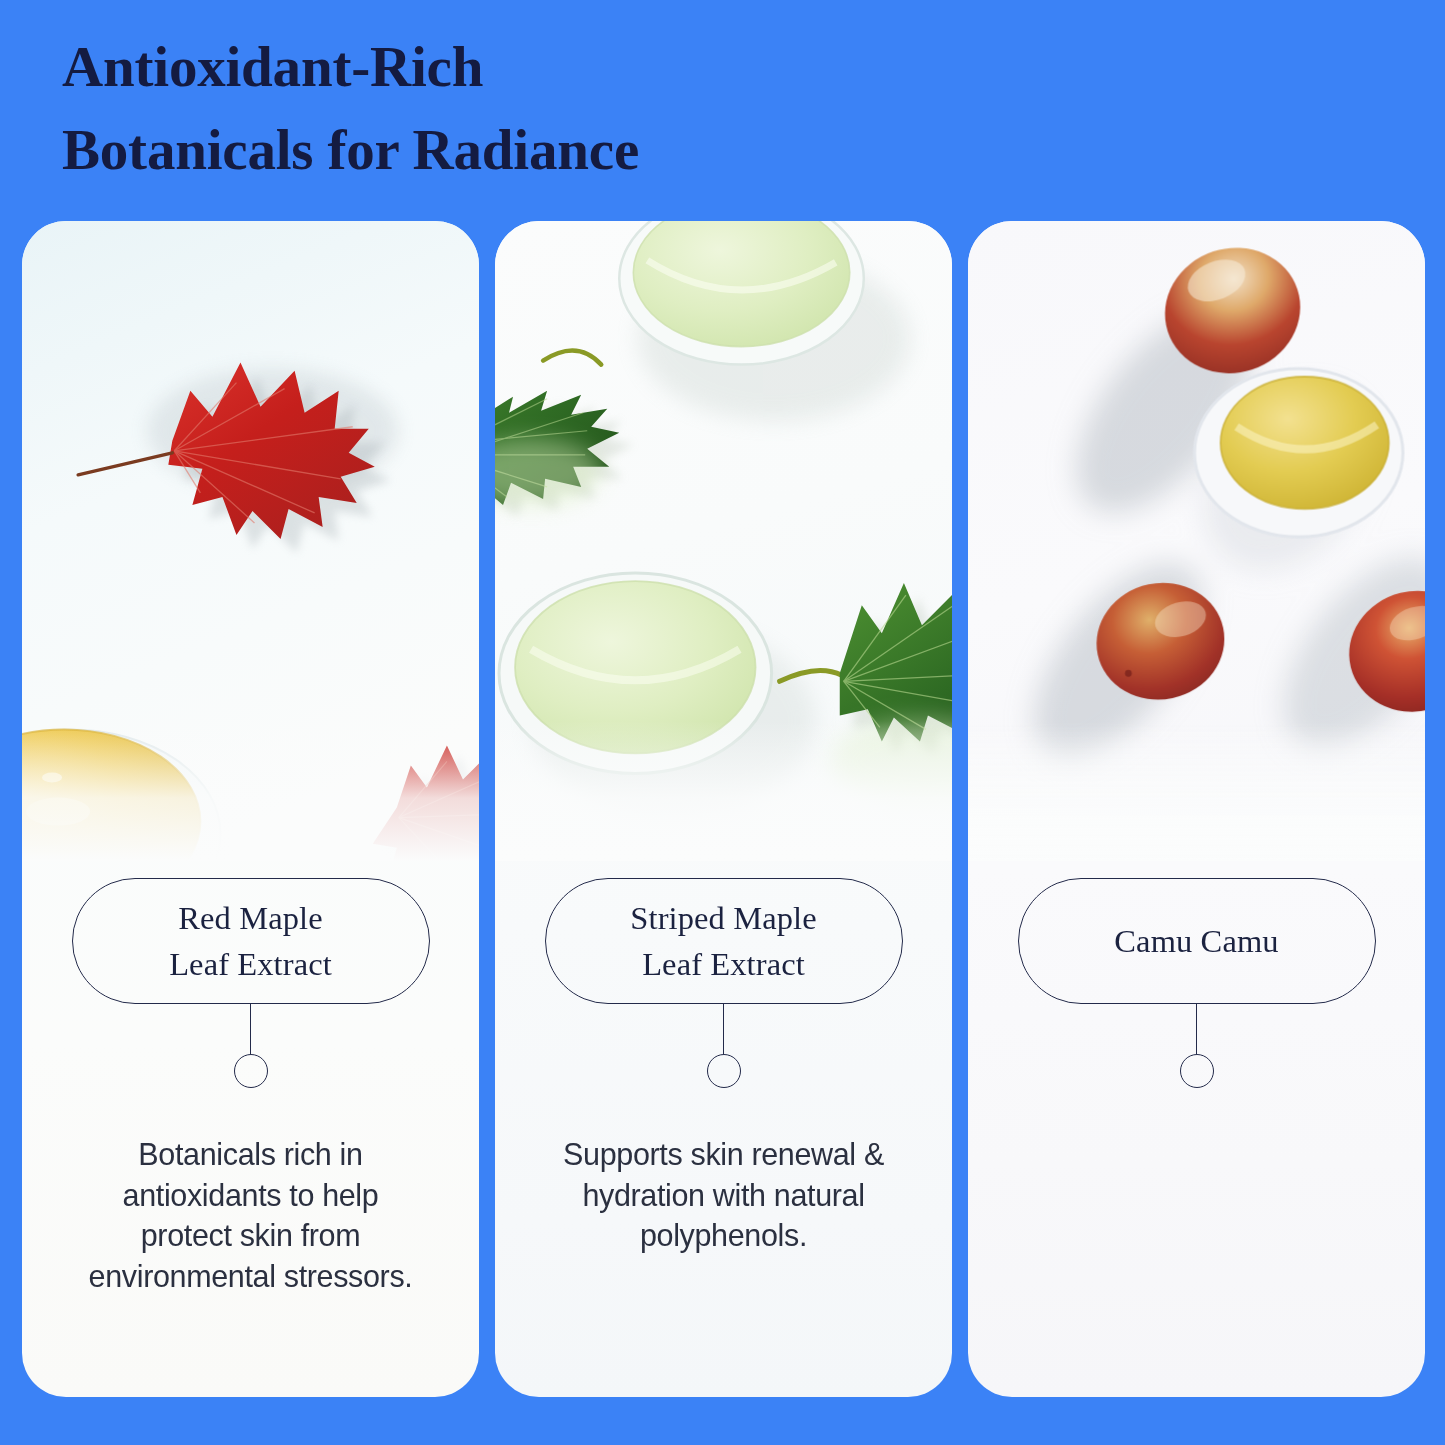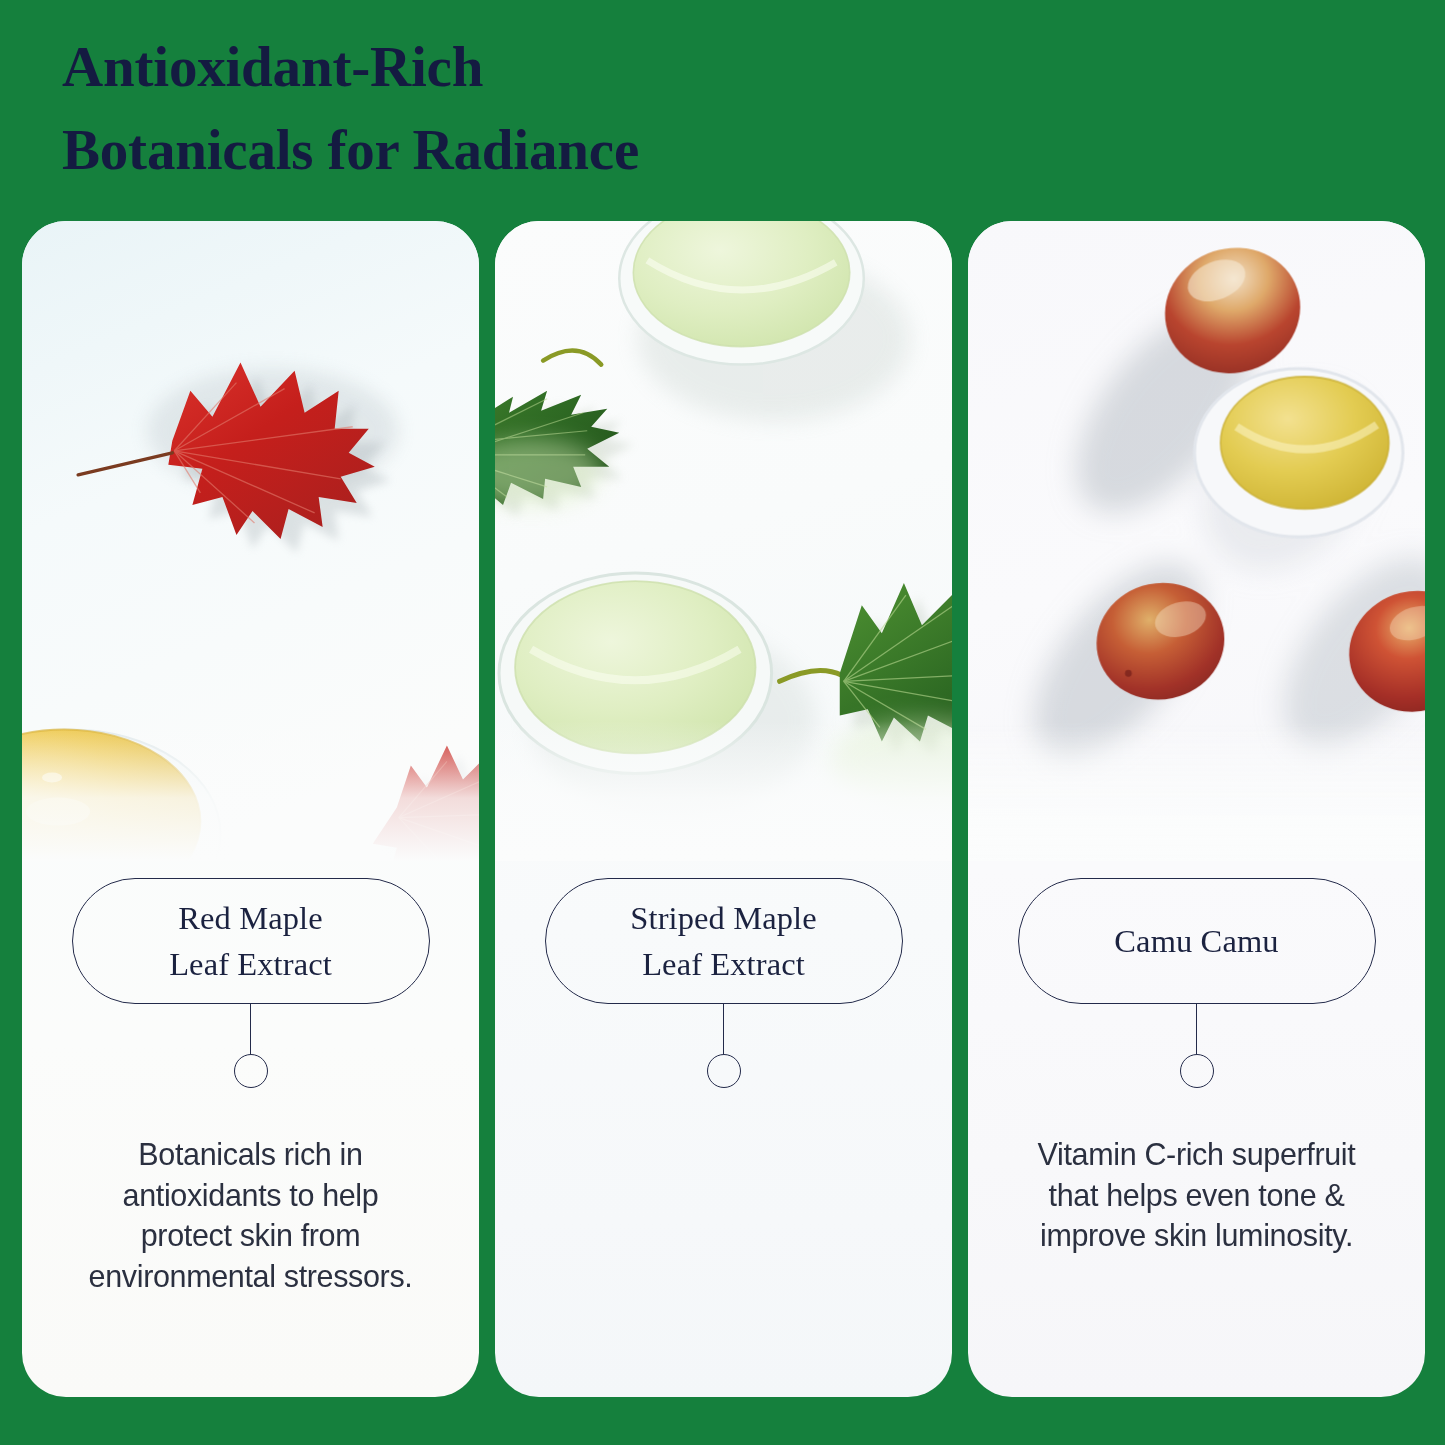--- a/index.html
+++ b/index.html
@@ -2,21 +2,21 @@
 <html><head>
 <meta charset="utf-8">
 <style>
   * { margin:0; padding:0; box-sizing:border-box; }
   html, body {
     width:1445px; height:1445px;
     background:#ffffff;
     font-family:"Liberation Sans", sans-serif;
     overflow:hidden;
   }
-  .page { position:relative; width:1445px; height:1445px; background:#15803d; }
+  .page { position:relative; width:1445px; height:1445px; background:#3b82f6; }
 
   
   .heading {
     position:absolute;
     left:62px; top:26px;
     width:900px;
     font-family:"Liberation Serif", serif;
     font-weight:700;
     font-size:57px;
     line-height:1.45;
@@ -283,20 +283,21 @@
         </svg>
       </div>
 
       <div class="label-zone">
         <div class="pill">
           <span class="pill-text">Striped Maple
 Leaf Extract</span>
         </div>
         <div class="connector"></div>
         <div class="dot"></div>
+        <div class="desc">Supports skin renewal &amp; hydration with natural polyphenols.</div>
       </div>
     </div>
 
     <div class="card card-3">
       <div class="photo">
         <svg viewBox="0 0 456 640" preserveAspectRatio="xMidYMid slice" aria-hidden="true">
           <defs>
             <linearGradient id="c3bg" x1="0" y1="0" x2="0.2" y2="1">
               <stop offset="0%" stop-color="#f8f8fb"></stop>
               <stop offset="60%" stop-color="#fafafc"></stop>
@@ -358,18 +359,17 @@
           <ellipse cx="446" cy="402" rx="26" ry="16" fill="#f6e2c4" opacity="0.38" transform="rotate(-18 446 402)"></ellipse>
         </svg>
       </div>
 
       <div class="label-zone">
         <div class="pill">
           <span class="pill-text">Camu Camu</span>
         </div>
         <div class="connector"></div>
         <div class="dot"></div>
-        <div class="desc">Vitamin C-rich superfruit that helps even tone &amp; improve skin luminosity.</div>
       </div>
     </div>
 
   </div>
 </div>
 
 </body></html>

